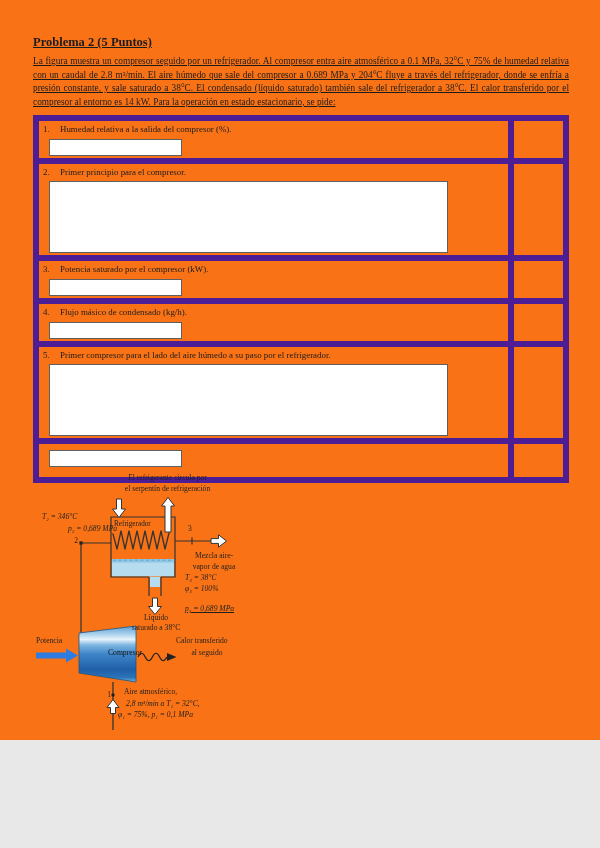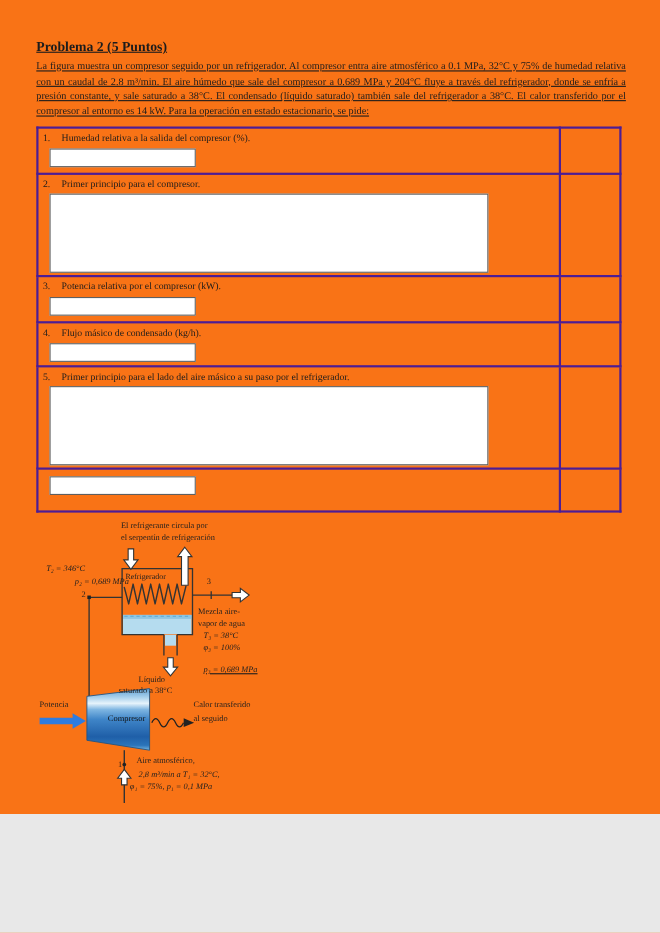--- a/index.html
+++ b/index.html
@@ -1,31 +1,31 @@
 <!DOCTYPE html>
 <html><head>
 <meta charset="utf-8">
 <style>
   html,body{margin:0;padding:0;background:#e8e8e8;}
   .page{position:relative;width:600px;height:740px;background:#f97316;margin:0 auto;
         font-family:"Liberation Serif","DejaVu Serif","DejaVu Sans",serif;color:#1c1c1c;overflow:hidden;}
   .title{position:absolute;left:33px;top:35px;font-size:12.5px;font-weight:bold;text-decoration:underline;}
   .intro{position:absolute;left:33px;top:55px;width:536px;font-size:9.3px;line-height:13.6px;text-align:justify;text-decoration:underline;}
   table.qtable{position:absolute;left:33px;top:115px;width:532px;border-collapse:collapse;table-layout:fixed;}
-  table.qtable td{border:2px solid #4c1d95;vertical-align:top;padding:2px 4px 2px 4px;}
+  table.qtable td{border:6px solid #4c1d95;vertical-align:top;padding:2px 4px 2px 4px;}
   .qline{font-size:8.9px;line-height:12px;}
   .qnum{display:inline-block;width:17px;}
   .ansbox{border:1px solid #5f5f5f;margin:4px 0 0 6px;background:#fff;}
   .ansbox.small{width:131px;height:15px;}
   .ansbox.large{width:397px;height:70px;margin-top:3px;}
   .ptscell{width:55px;}
   .diagram{position:absolute;left:0;top:470px;width:600px;height:290px;}
   .diagram svg{position:absolute;left:0;top:0;}
   .dlabel{position:absolute;font-size:7.6px;line-height:10.5px;color:#1f1f1f;white-space:nowrap;}
-  .dlabel.center{}
+  .dlabel.center{text-align:center;}
   .dlabel.right{text-align:right;}
   .complabel{color:#131313;font-size:7.7px;margin-left:18px;}
 </style>
 </head>
 <body>
 
 <div class="page">
 
   <div class="title">Problema 2 (5 Puntos)</div>
   <div class="intro">La figura muestra un compresor seguido por un refrigerador. Al compresor entra aire atmosférico a 0.1 MPa, 32°C y 75% de humedad relativa con un caudal de 2.8 m³/min. El aire húmedo que sale del compresor a 0.689 MPa y 204°C fluye a través del refrigerador, donde se enfría a presión constante, y sale saturado a 38°C. El condensado (líquido saturado) también sale del refrigerador a 38°C. El calor transferido por el compresor al entorno es 14 kW. Para la operación en estado estacionario, se pide:</div>
@@ -45,35 +45,35 @@
     </tr>
     <tr style="height:93px">
       <td>
         <div class="qline"><span class="qnum">2.</span><span>Primer principio para el compresor.</span></div>
         <div class="ansbox large"></div>
       </td>
       <td class="ptscell"></td>
     </tr>
     <tr style="height:42px">
       <td>
-        <div class="qline"><span class="qnum">3.</span><span>Potencia relativa por el compresor (kW).</span></div>
+        <div class="qline"><span class="qnum">3.</span><span>Potencia saturado por el compresor (kW).</span></div>
         <div class="ansbox small"></div>
       </td>
       <td class="ptscell"></td>
     </tr>
     <tr style="height:40px">
       <td>
         <div class="qline"><span class="qnum">4.</span><span>Flujo másico de condensado (kg/h).</span></div>
         <div class="ansbox small"></div>
       </td>
       <td class="ptscell"></td>
     </tr>
     <tr style="height:90px">
       <td>
-        <div class="qline"><span class="qnum">5.</span><span>Primer principio para el lado del aire másico a su paso por el refrigerador.</span></div>
+        <div class="qline"><span class="qnum">5.</span><span>Primer compresor para el lado del aire húmedo a su paso por el refrigerador.</span></div>
         <div class="ansbox large"></div>
       </td>
       <td class="ptscell"></td>
     </tr>
     <tr style="height:39px">
       <td>
         <div class="ansbox small"></div>
       </td>
       <td class="ptscell"></td>
     </tr>

